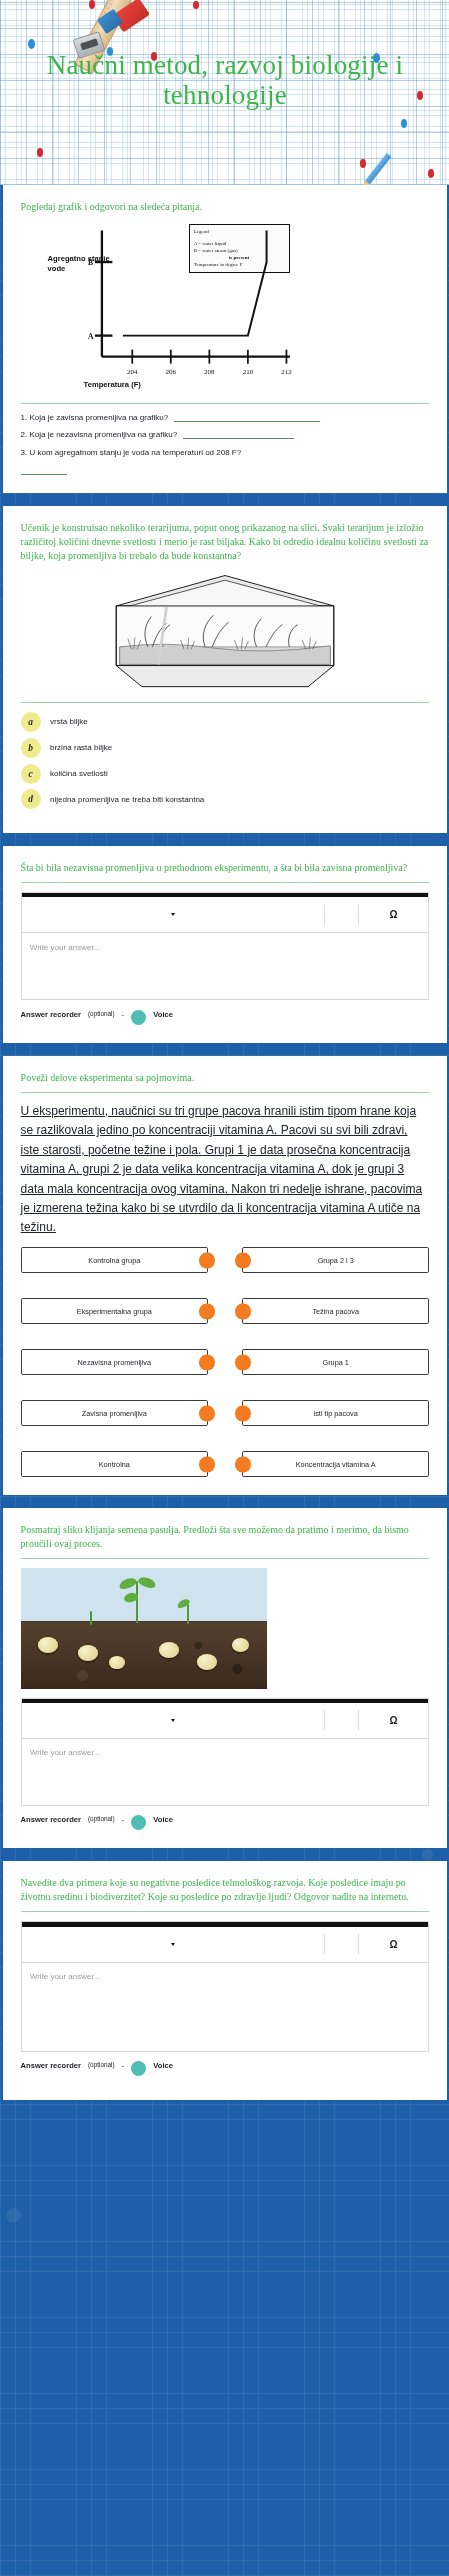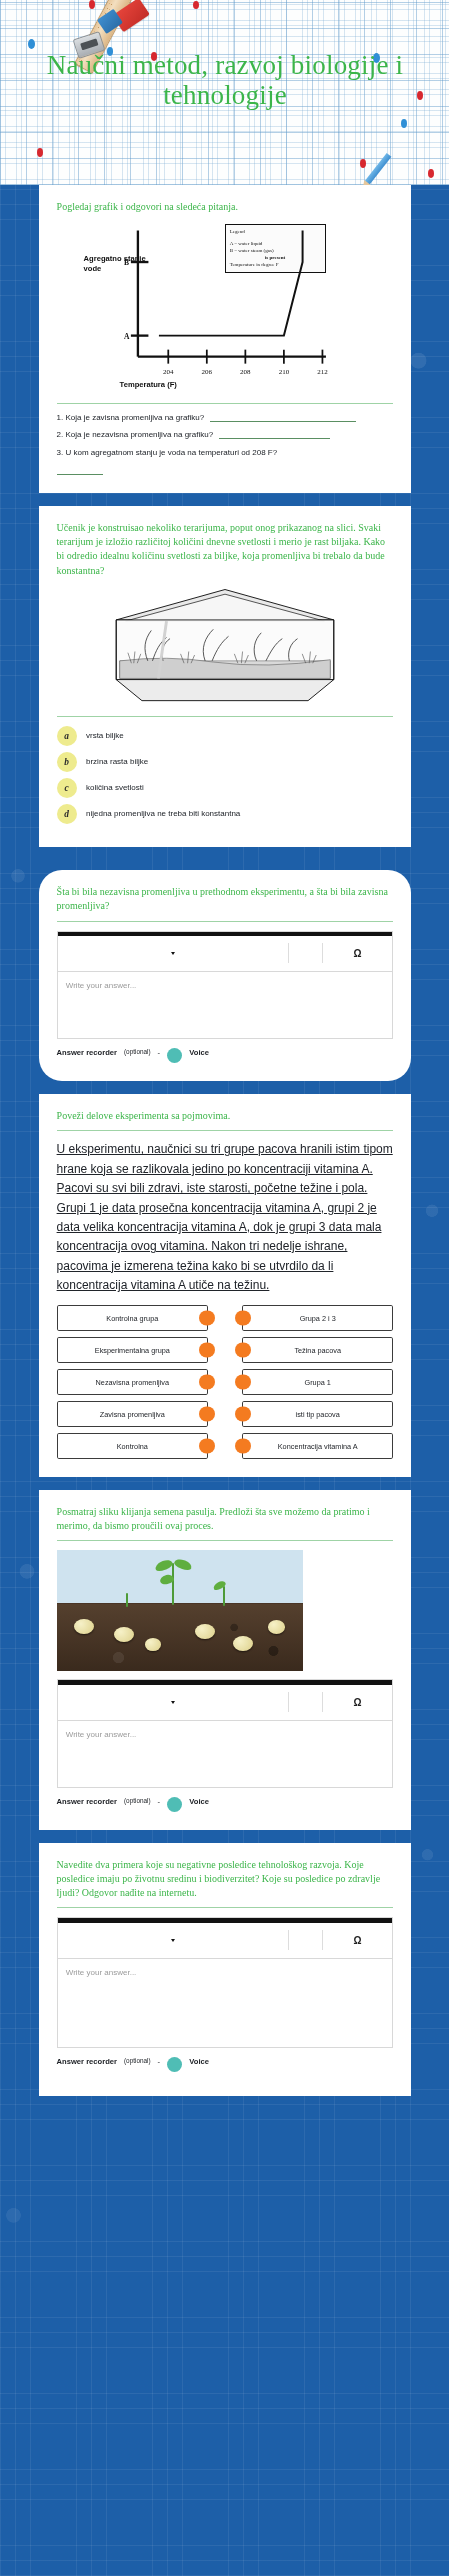--- a/index.html
+++ b/index.html
@@ -104,21 +104,21 @@
   .pencil::after{
     content:""; position:absolute; left:-1.2px; bottom:-7px;
     width:0; height:0; border-left:4.1px solid transparent;
     border-right:4.1px solid transparent; border-top:8.2px solid #e5c79c;
   }
 
   
   .card {
     position:relative;
     margin:0 auto;
-    width:372px;
+    width:444px;
     background:#ffffff;
     padding:15.2px 17.6px 17.6px 17.6px;
   }
   .card + .card { margin-top:0; }
 
   .q-title {
     font-family:"Liberation Serif", serif;
     color:#3cb54a;
     font-size:10px;
     line-height:1.42;
@@ -193,21 +193,21 @@
     display:flex; align-items:flex-start; gap:7px;
     margin-top:9.4px; font-size:7.6px; color:#1c1f24;
   }
   .recorder-row b { font-weight:bold; }
   .rec-opt { font-size:6.4px; }
   .rec-circle { width:15.2px; height:15.2px; border-radius:50%; background:#4fbdb5; flex:0 0 15.2px; }
 
   
   .body-text { font-size:12px; line-height:1.62; color:#20242a; margin:1.2px 0 9.4px 0;text-decoration:underline; }
   .match-grid { display:flex; gap:34px; justify-content:space-between; position:relative; }
-  .match-col { flex:1 1 0; display:flex; flex-direction:column; gap:6px; }
+  .match-col { flex:1 1 0; display:flex; flex-direction:column; gap:25px; }
   .match-item {
     position:relative; border:0.6px solid #3b3b3b; border-radius:1.8px;
     min-height:26px; display:flex; align-items:center; justify-content:center;
     text-align:center; font-size:7.3px; color:#1c1f24; padding:4.7px 8.2px; background:#fff;
   }
   .knob {
     position:absolute; width:15.2px; height:15.2px; border-radius:50%;
     background:#f47b20; top:50%; transform:translateY(-50%);
   }
   .knob.right { right:-7.6px; }
@@ -385,21 +385,21 @@
         <div class="bubble">c</div>
         <div class="choice-label">količina svetlosti</div>
       </div>
       <div class="choice">
         <div class="bubble">d</div>
         <div class="choice-label">nijedna promenljiva ne treba biti konstantna</div>
       </div>
     </div>
   </div>
 
-  <div class="card" style="margin-top:23px;border-radius:23px;">
+  <div class="card" style="margin-top:13px;">
     <div class="q-title">Šta bi bila nezavisna promenljiva u prethodnom eksperimentu, a šta bi bila zavisna promenljiva?</div>
     <div class="rule"></div>
 
     <div class="answer-box">
       <div class="rt-topbar"></div>
       <div class="rt-toolbar">
         <div class="rt-cell grow">
           <span class="caret"></span>
         </div>
         <div class="rt-div"></div>

